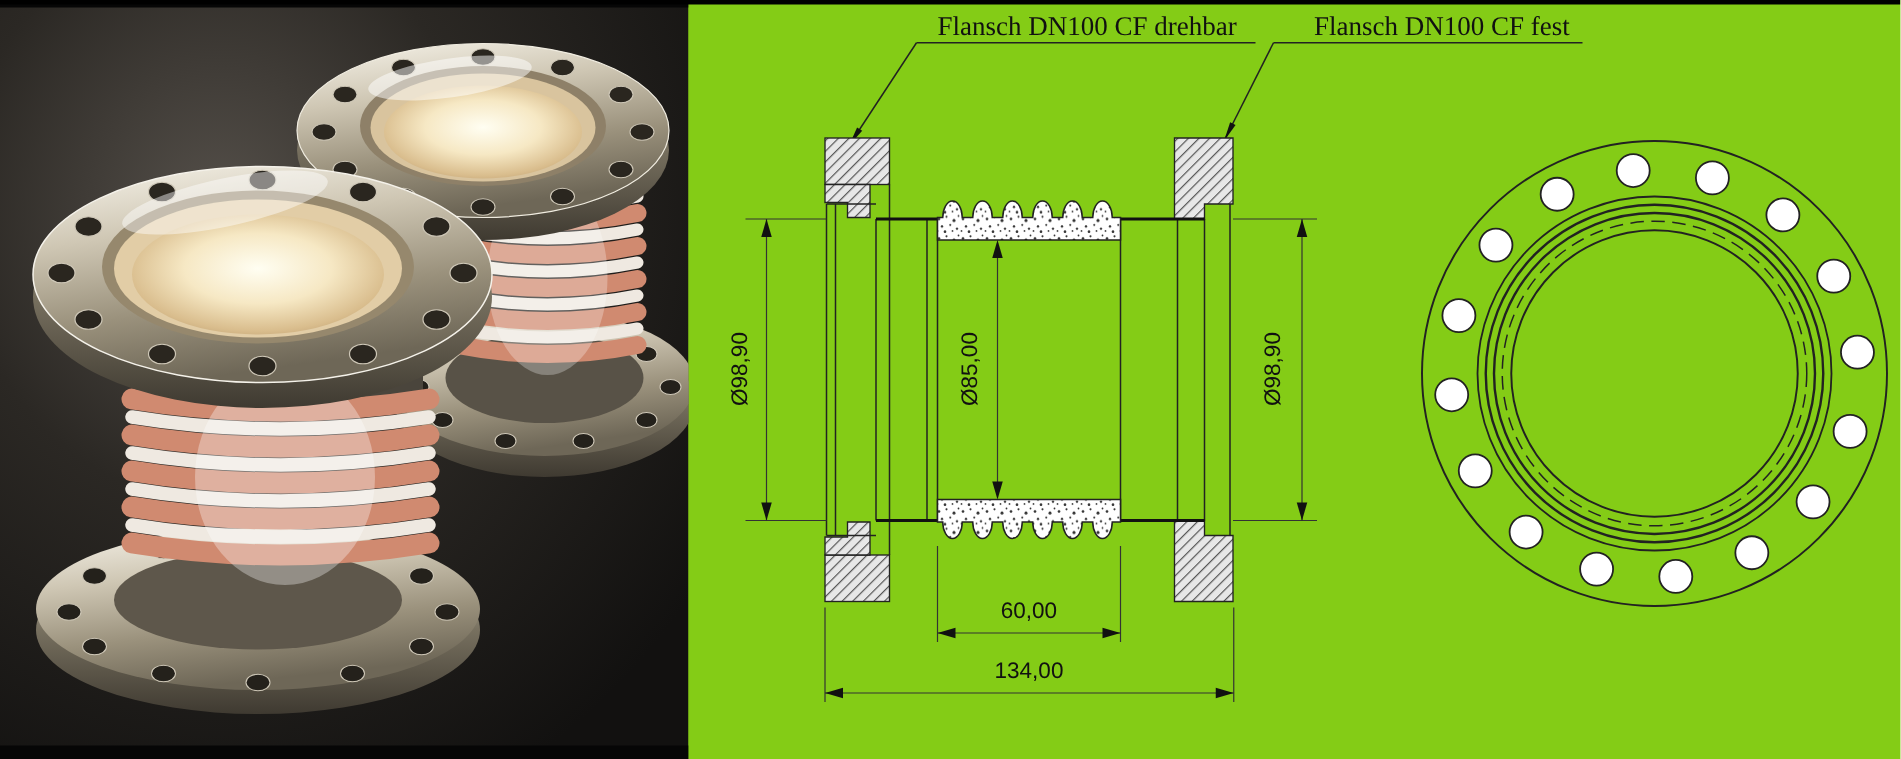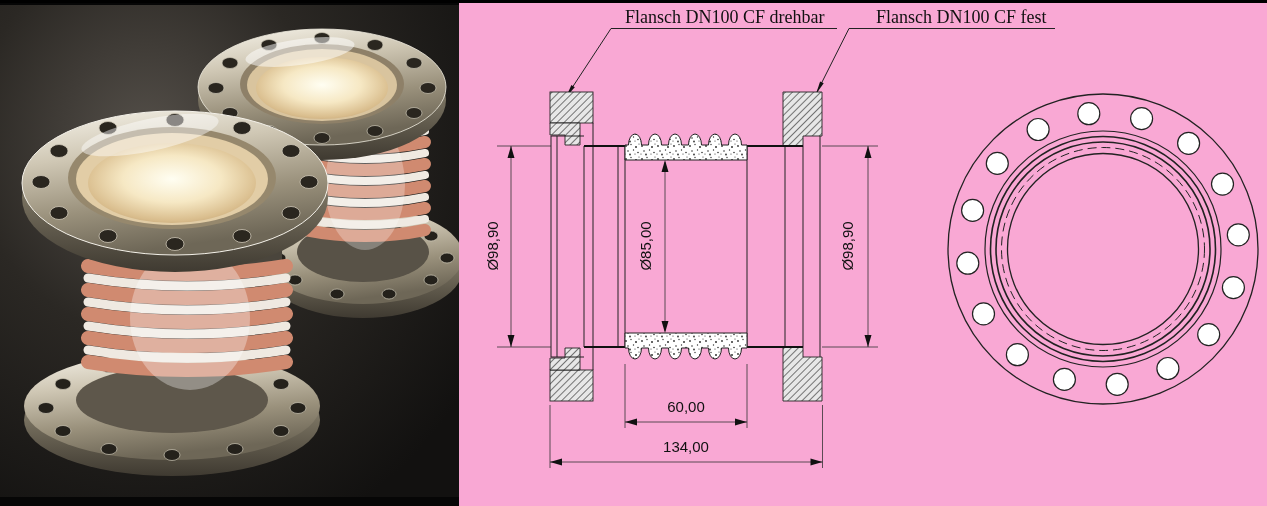--- a/index.html
+++ b/index.html
@@ -1,16 +1,16 @@
 <!DOCTYPE html>
 <html><head>
 <meta charset="utf-8">
 <style>
   html,body{margin:0;padding:0;background:#ffffff;}
-  .stage{position:relative;width:1267px;height:506px;background:#f9a8d4;overflow:hidden;
+  .stage{position:relative;width:1267px;height:506px;background:#84cc16;overflow:hidden;
          font-family:"Liberation Sans",sans-serif;}
   .stage svg{position:absolute;top:0;left:0;display:block;}
   .callout{font-family:"Liberation Serif",serif;font-size:18px;fill:#111;}
   .dim{font-family:"Liberation Sans",sans-serif;font-size:15px;fill:#111;}
   .thin{stroke:#222;stroke-width:1;fill:none;}
   .xthin{stroke:#333;stroke-width:0.8;fill:none;}
   .heavy{stroke:#111;stroke-width:2;fill:none;}
   .arrow{fill:#111;stroke:none;}
   .circ{stroke:#222;fill:none;}
 </style>

